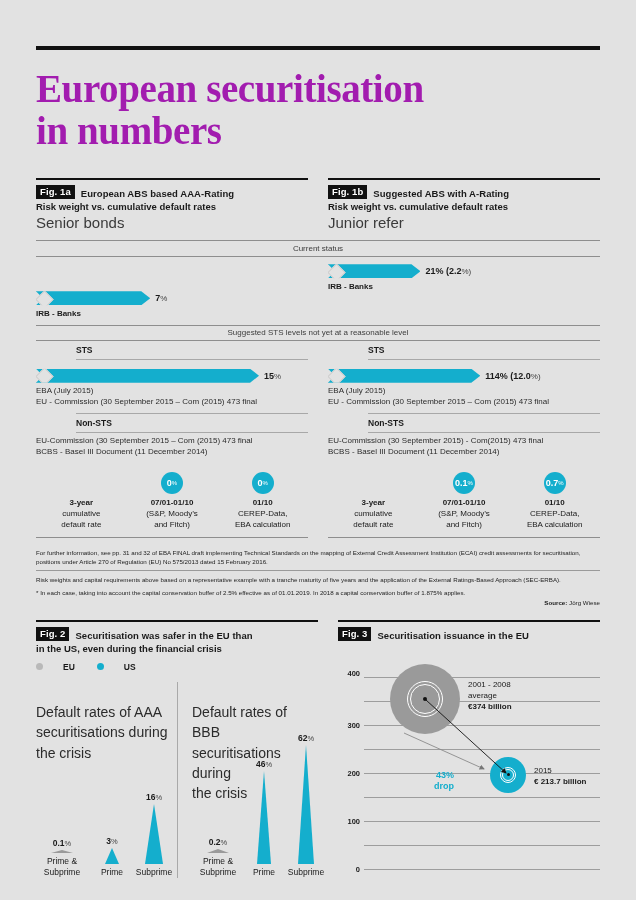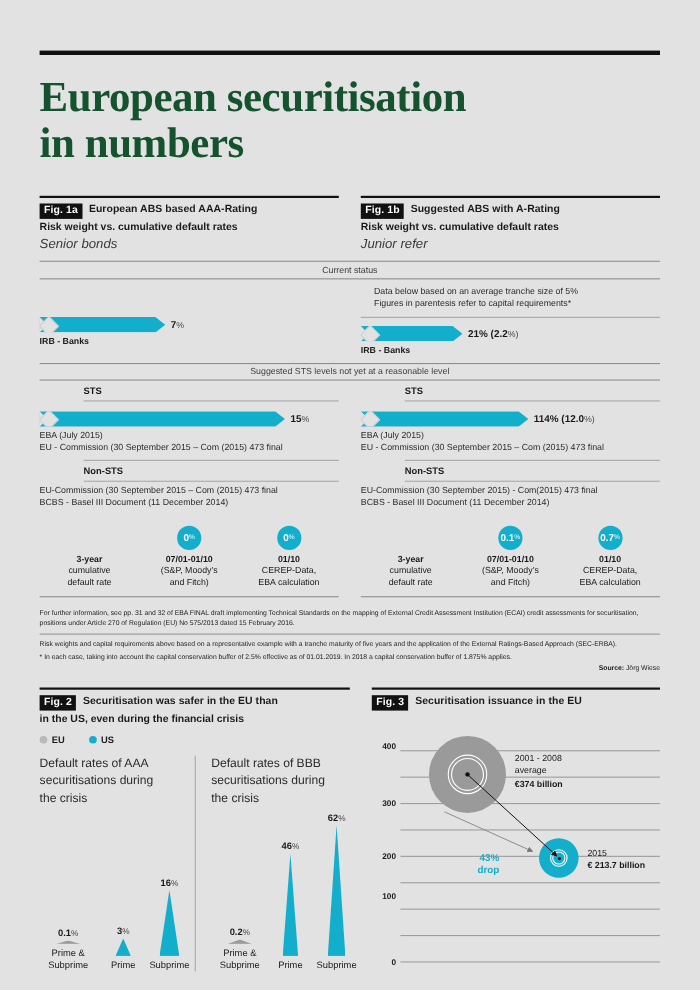--- a/index.html
+++ b/index.html
@@ -14,32 +14,32 @@
 
   
   .top-rule { height: 4px; background: #111; margin-top: 46px; }
   .title {
     font-family: "Liberation Serif", serif;
     font-weight: bold;
     font-size: 39px;
     line-height: 1.08;
     letter-spacing: -0.4px;
     margin-top: 18px;
-    color: #14532d;
+    color: #a21caf;
   }
   .fig-rule { height: 2px; background: #111; }
-  .fig-line1 { display: flex; align-items: flex-start; gap: 6px; margin-top: 5px; }
+  .fig-line1 { display: flex; align-items: flex-end; gap: 6px; margin-top: 5px; }
   .fig-tag {
     background: #111; color: #fff; font-weight: bold;
     font-size: 9.5px; padding: 2px 4px 2.5px 4px; line-height: 1;
     letter-spacing: 0.1px;
   }
   .fig-title { font-weight: bold; font-size: 9.5px; letter-spacing: 0.05px; }
   .fig-sub { font-weight: bold; font-size: 9.5px; margin-top: 2px; }
-  .fig-sub2 { font-size: 12px; margin-top: 2px; color: #3a3a3a; font-style: italic; }
+  .fig-sub2 { font-size: 15px; margin-top: 2px; color: #3a3a3a; }
   .cols { display: flex; gap: 20px; }
   .col { width: 282px; }
 
   .band {
     border-top: 1.2px solid #8e8e8e;
     border-bottom: 1.2px solid #8e8e8e;
     text-align: center;
     font-size: 8px;
     color: #3c3c3c;
     padding: 2.5px 0 3px;
@@ -96,27 +96,27 @@
   
   .footnotes { margin-top: 10px; }
   .fn { font-size: 6.2px; line-height: 1.5; color: #1d1d1d; }
   .fn-rule { border-top: 0.8px solid #9a9a9a; margin: 4px 0 4px; }
   .src { font-size: 6.2px; text-align: right; margin-top: 2px; }
   .src b { font-weight: bold; }
 
   
   .lower { display: flex; gap: 20px; margin-top: 14px; }
   .legend { display: flex; gap: 22px; align-items: center; margin-top: 8px; }
-  .lg { display: flex; align-items: center; gap: 4px; font-size: 8.5px; font-weight: bold; }
+  .lg { display: flex; align-items: center; gap: 20px; font-size: 8.5px; font-weight: bold; }
   .lgdot { width: 7px; height: 7px; border-radius: 50%; }
 
   .f2cols { display: flex; margin-top: 10px; height: 196px; }
   .f2col { width: 141px; position: relative; }
   .f2col.right { border-left: 0.8px solid #a9a9a9; padding-left: 14px; width: 141px; }
-  .f2head { font-size: 11px; line-height: 1.45; color: #2b2b2b; }
+  .f2head { font-size: 14px; line-height: 1.45; color: #2b2b2b; margin-top: 20px; }
   .f2plot { position: absolute; left: 0; right: 0; bottom: 0; height: 130px; }
   .f2col.right .f2plot { left: 14px; }
   .grp { position: absolute; bottom: 0; text-align: center; }
   .cone { margin: 0 auto; background: #14aecd;
     -webkit-clip-path: polygon(50% 0, 100% 100%, 0 100%);
     clip-path: polygon(50% 0, 100% 100%, 0 100%); }
   .cone.grey { background: #9a9a9a; }
   .gval { font-size: 8.5px; font-weight: bold; margin-bottom: 2px; }
   .gval .pct { font-weight: normal; font-size: 7.5px; color: #444; }
   .glab { font-size: 8.5px; margin-top: 3px; line-height: 1.3; color: #1a1a1a; white-space: nowrap; }
@@ -172,21 +172,20 @@
   <div class="cols">
     <div class="col">
       <div class="note-spacer"></div>
       <div class="barrow">
         <div class="bar" style="width:42%"></div>
         <div class="barval"><span>7</span><span class="pct">%</span></div>
       </div>
       <div class="barcap">IRB - Banks</div>
     </div>
     <div class="col">
-      <div class="note-box"><span id="fig1b-note-text">Data below based on an average tranche size of 5%<br>Figures in parentesis refer to capital requirements*</span></div>
       <div class="barrow" style="margin-top:7px;">
         <div class="bar" style="width:34%"></div>
         <div class="barval"><span>21% (2.2</span><span class="pct">%)</span></div>
       </div>
       <div class="barcap">IRB - Banks</div>
     </div>
   </div>
 
   <div class="band" style="margin-top:7px;">Suggested STS levels not yet at a reasonable level</div>
 
@@ -381,21 +380,21 @@
         <div class="gl" style="top:96px"></div>
         <div class="gl" style="top:120px"></div>
         <div class="gl" style="top:144px"></div>
         <div class="gl" style="top:168px"></div>
         <div class="gl" style="top:192px"></div>
         <div class="gl" style="top:216px"></div>
 
         <div class="ytick" style="top:20px">400</div>
         <div class="ytick" style="top:72px">300</div>
         <div class="ytick" style="top:120px">200</div>
-        <div class="ytick" style="top:156px">100</div>
+        <div class="ytick" style="top:168px">100</div>
         <div class="ytick" style="top:216px">0</div>
 
         <div class="bub" style="left:52px; top:11px; width:70px; height:70px; background:#9a9a9a;"></div>
         <div class="ring" style="left:69px; top:28px; width:36px; height:36px;"></div>
         <div class="ring" style="left:72px; top:31px; width:30px; height:30px;"></div>
         <div class="core" style="left:85px; top:44px; width:4px; height:4px;"></div>
 
         <div class="bub" style="left:152px; top:104px; width:36px; height:36px; background:#14aecd;"></div>
         <div class="ring" style="left:162px; top:114px; width:16px; height:16px;"></div>
         <div class="ring" style="left:164px; top:116px; width:12px; height:12px;"></div>

